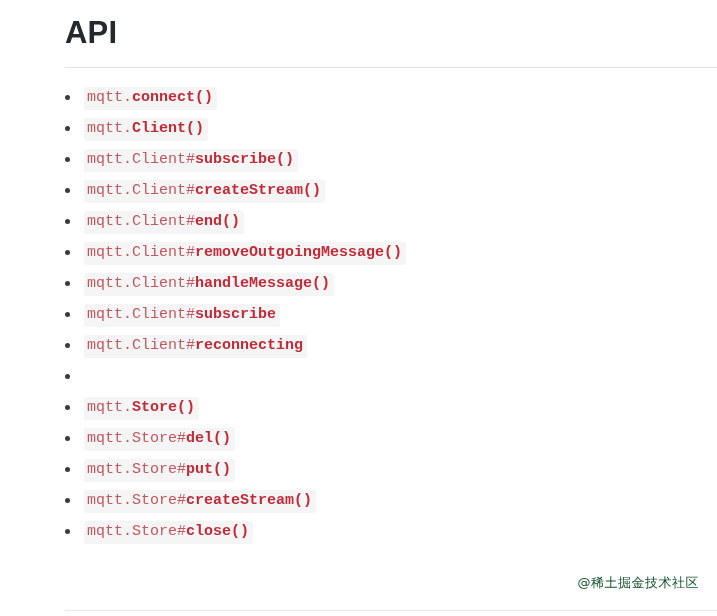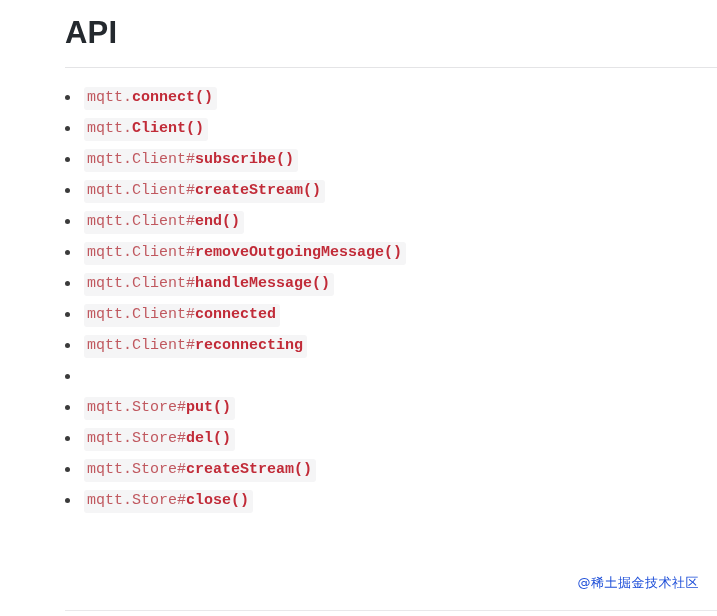--- a/index.html
+++ b/index.html
@@ -92,21 +92,21 @@
     font-weight: bold;
   }
 
   
   .watermark {
     position: absolute;
     right: 18px;
     bottom: 24px;
     font-family: "DejaVu Sans", sans-serif;
     font-size: 13px;
-    color: #1d4ed8;
+    color: #14532d;
     letter-spacing: 0.5px;
     white-space: nowrap;
     user-select: none;
   }
 
   
   .bottom-rule {
     position: absolute;
     left: 65px;
     right: 0;
@@ -126,25 +126,26 @@
   <div class="title-rule"></div>
 
   <ul class="api-list" id="api-list">
       <li class="api-item"><span class="bullet"></span><a class="api-link" href="#"><span class="ns">mqtt.</span><span class="member">connect()</span></a></li>
       <li class="api-item"><span class="bullet"></span><a class="api-link" href="#"><span class="ns">mqtt.</span><span class="member">Client()</span></a></li>
       <li class="api-item"><span class="bullet"></span><a class="api-link" href="#"><span class="ns">mqtt.Client#</span><span class="member">subscribe()</span></a></li>
       <li class="api-item"><span class="bullet"></span><a class="api-link" href="#"><span class="ns">mqtt.Client#</span><span class="member">createStream()</span></a></li>
       <li class="api-item"><span class="bullet"></span><a class="api-link" href="#"><span class="ns">mqtt.Client#</span><span class="member">end()</span></a></li>
       <li class="api-item"><span class="bullet"></span><a class="api-link" href="#"><span class="ns">mqtt.Client#</span><span class="member">removeOutgoingMessage()</span></a></li>
       <li class="api-item"><span class="bullet"></span><a class="api-link" href="#"><span class="ns">mqtt.Client#</span><span class="member">handleMessage()</span></a></li>
-      <li class="api-item"><span class="bullet"></span><a class="api-link" href="#"><span class="ns">mqtt.Client#</span><span class="member">connected</span></a></li>
+      <li class="api-item"><span class="bullet"></span><a class="api-link" href="#"><span class="ns">mqtt.Client#</span><span class="member">subscribe</span></a></li>
       <li class="api-item"><span class="bullet"></span><a class="api-link" href="#"><span class="ns">mqtt.Client#</span><span class="member">reconnecting</span></a></li>
       <li class="api-item"><span class="bullet"></span></li>
+      <li class="api-item"><span class="bullet"></span><a class="api-link" href="#"><span class="ns">mqtt.</span><span class="member">Store()</span></a></li>
+      <li class="api-item"><span class="bullet"></span><a class="api-link" href="#"><span class="ns">mqtt.Store#</span><span class="member">del()</span></a></li>
       <li class="api-item"><span class="bullet"></span><a class="api-link" href="#"><span class="ns">mqtt.Store#</span><span class="member">put()</span></a></li>
-      <li class="api-item"><span class="bullet"></span><a class="api-link" href="#"><span class="ns">mqtt.Store#</span><span class="member">del()</span></a></li>
       <li class="api-item"><span class="bullet"></span><a class="api-link" href="#"><span class="ns">mqtt.Store#</span><span class="member">createStream()</span></a></li>
       <li class="api-item"><span class="bullet"></span><a class="api-link" href="#"><span class="ns">mqtt.Store#</span><span class="member">close()</span></a></li>
     </ul>
 
   <div class="watermark">@稀土掘金技术社区</div>
 
   <div class="bottom-rule"></div>
 </div>
 
 </body></html>

